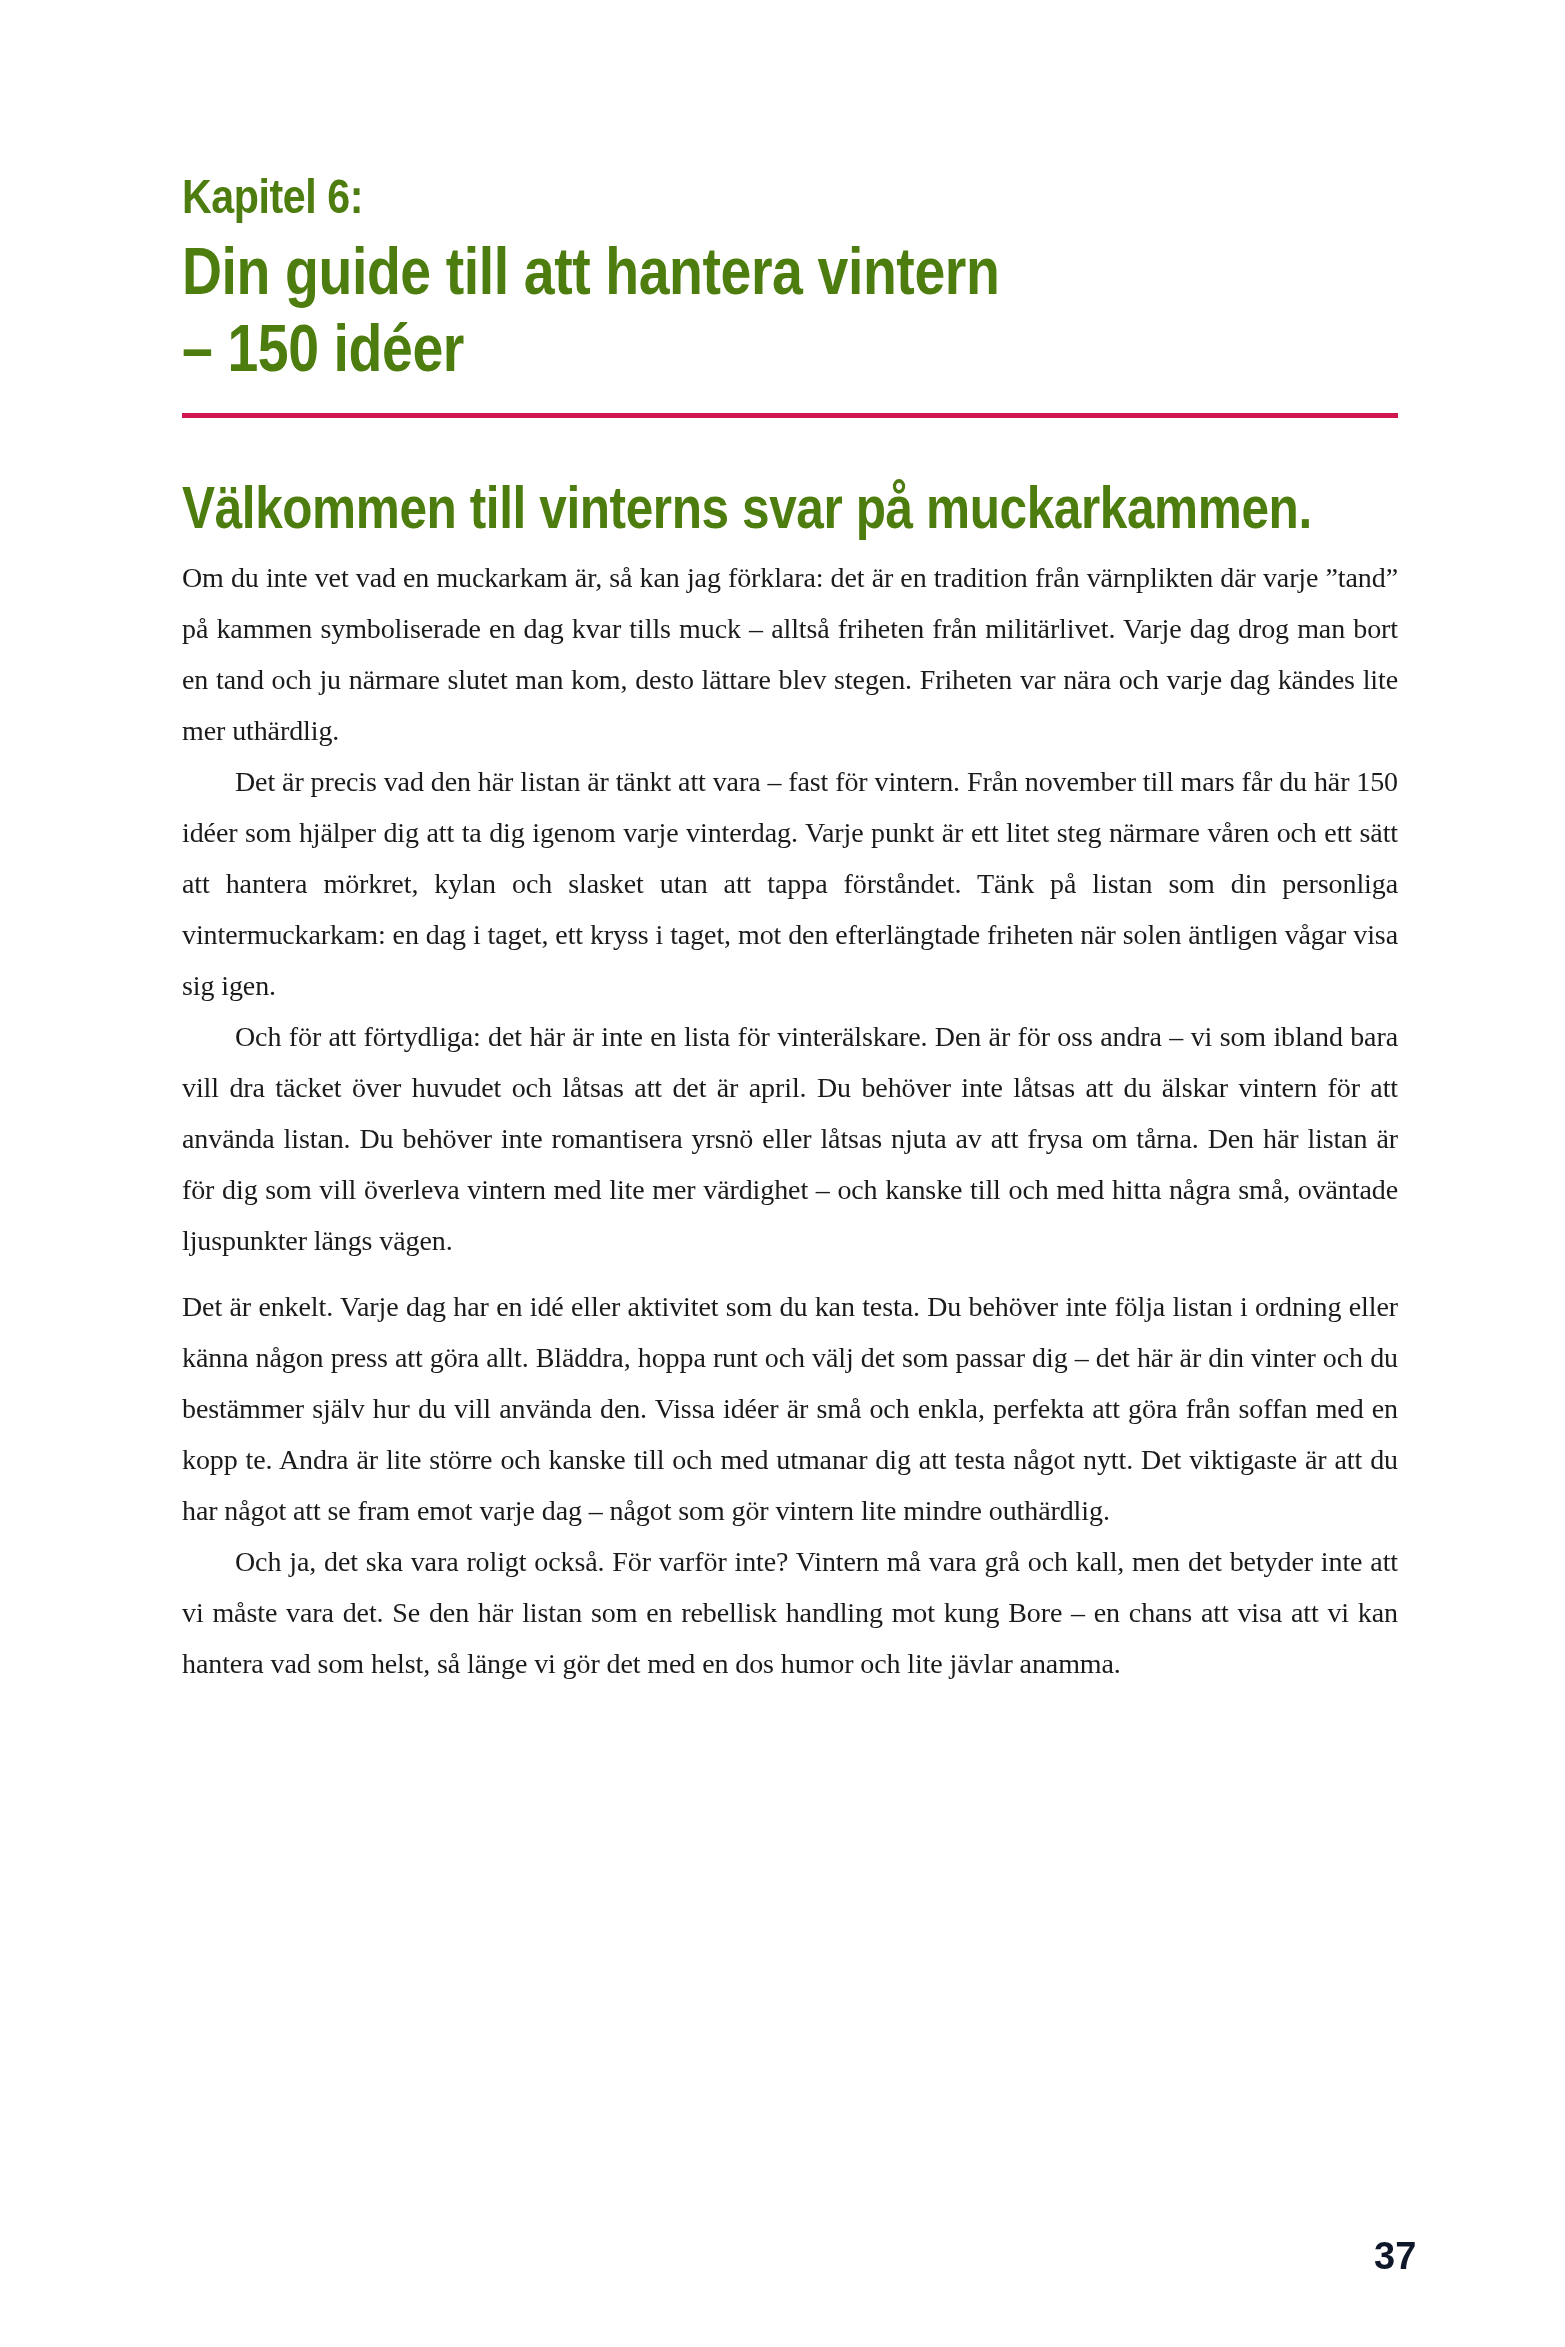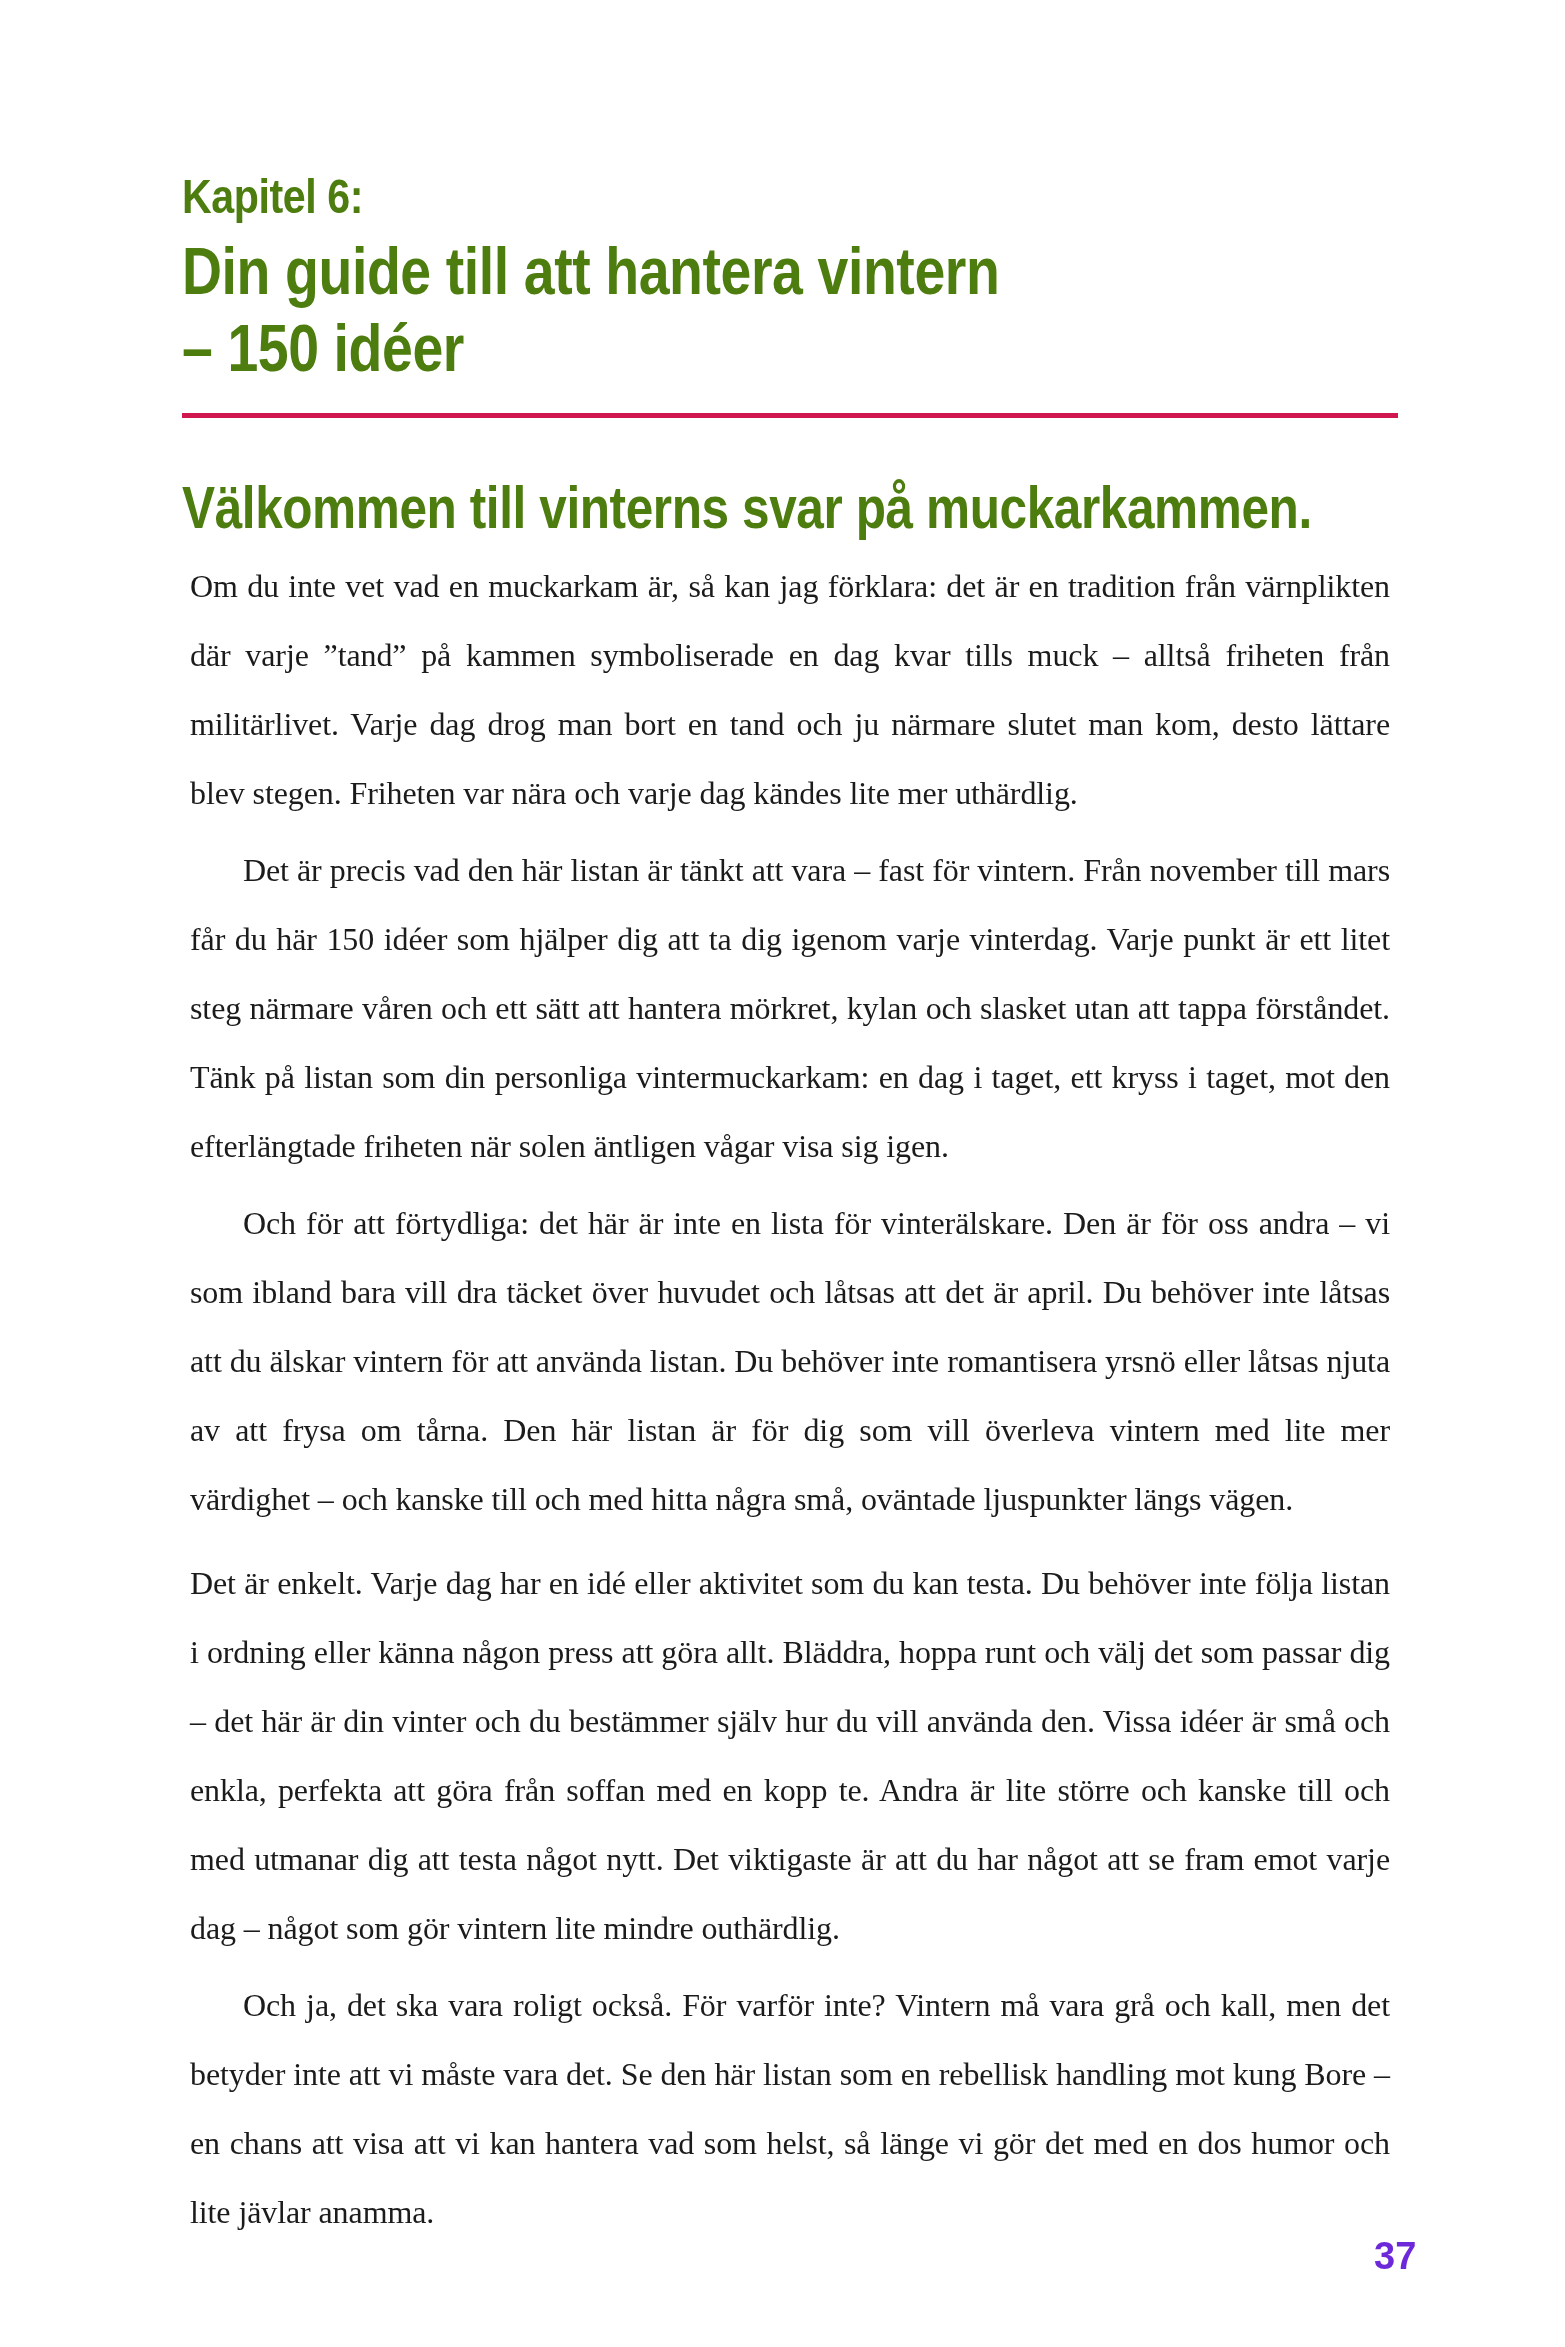--- a/index.html
+++ b/index.html
@@ -55,38 +55,38 @@
   h2.section-heading {
     margin: 0;
     font-size: 59px;
     line-height: 57px;
     font-weight: bold;
   }
   .sec-1 h2.section-heading { margin-top: 62px; }
   .sec-2 h2.section-heading { margin-top: 79px; }
   
   .body-text p {
-    margin: 8px;
-    font-size: 32px;
-    line-height: 69px;
+    margin: 0;
+    font-size: 28px;
+    line-height: 51px;
     text-align: justify;
     letter-spacing: -0.1px;
   }
   .body-text { margin-top: 15px; }
   .body-text p + p { text-indent: 53px; }
   
   .page-number {
     position: absolute;
     left: 1374px;
     top: 2235px;
     font-family: "Liberation Sans", sans-serif;
     font-weight: bold;
     font-size: 38px;
     line-height: 42px;
-    color: #6d28d9;
+    color: #0f172a;
   }
 </style>
 </head>
 <body>
 
 <main class="page">
 
   <header>
     <div class="kicker accent">
       <span class="cond">Kapitel 6:</span>

